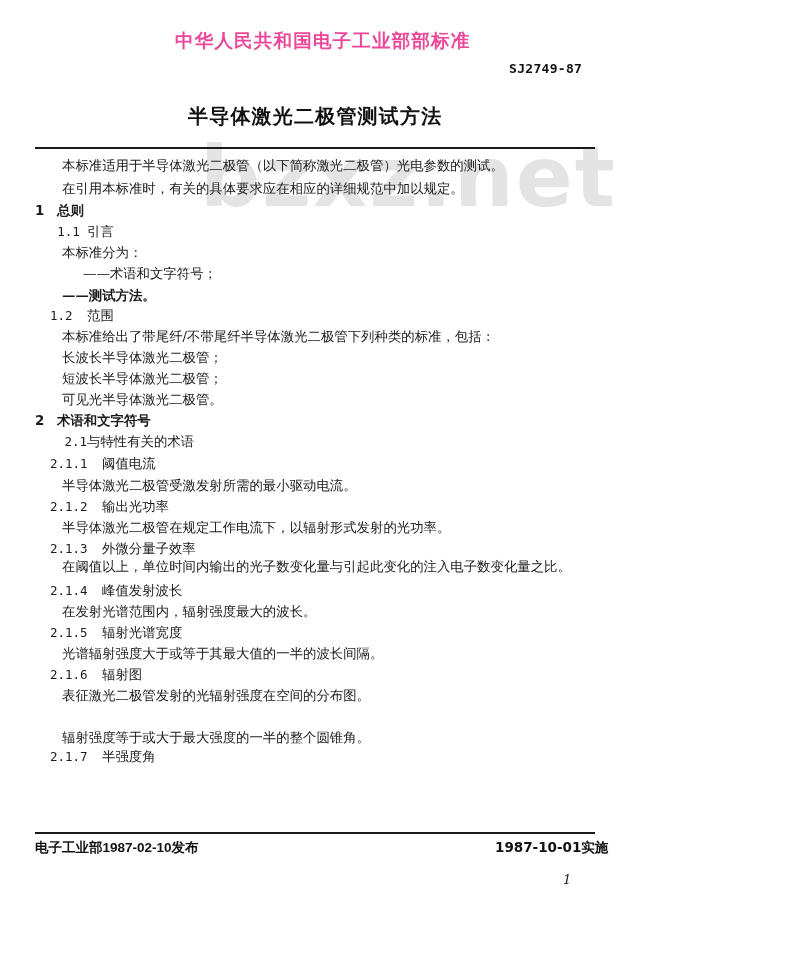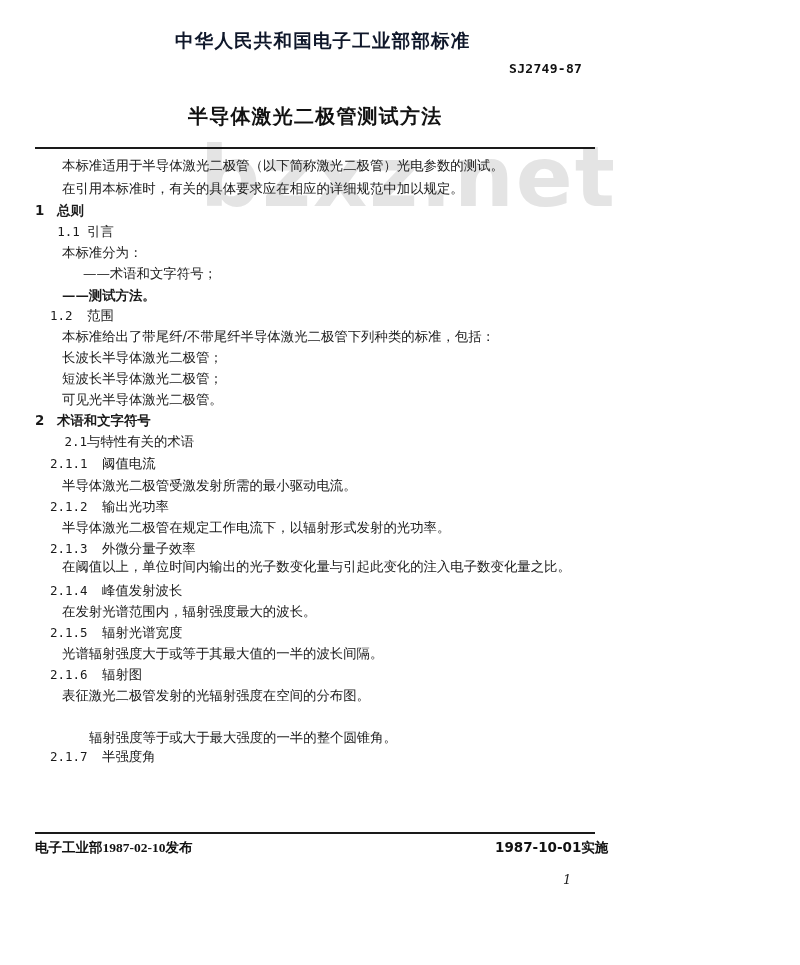--- a/index.html
+++ b/index.html
@@ -1,37 +1,37 @@
 <!DOCTYPE html>
 <html><head>
 <meta charset="utf-8">
 <style>
   html, body { margin: 0; padding: 0; background: #ffffff; }
   body { width: 800px; height: 965px; position: relative; overflow: hidden;
          font-family: "DejaVu Serif", "Liberation Serif", serif; color: #1a1a1a; }
   .abs { position: absolute; white-space: nowrap; }
   .org-header { left: 175px; top: 28px; font-family: "DejaVu Sans", "Liberation Sans", sans-serif;
-                font-weight: bold; font-size: 18.5px; letter-spacing: 1.2px; color: #0f172a; }
+                font-weight: bold; font-size: 18.5px; letter-spacing: 1.2px; color: #ec4899; }
   .doc-number { left: 475px; top: 61px; font-family: "DejaVu Sans Mono", "Liberation Mono", monospace;
                 font-weight: bold; font-size: 13px; letter-spacing: 0.3px; color: #111; margin-left: 34px; }
   .doc-title { left: 188px; top: 103px; font-family: "DejaVu Serif", "Liberation Serif", serif;
                font-weight: bold; font-size: 20px; letter-spacing: 1.2px; color: #111; }
   .rule { position: absolute; left: 35px; width: 560px; height: 2px; background: #1a1a1a; }
   .watermark { left: 200px; top: 128px; font-family: "DejaVu Sans", "Liberation Sans", sans-serif;
                font-weight: bold; font-size: 84px; letter-spacing: 2px; color: #e4e4e4; z-index: 0; }
   .line { position: absolute; white-space: nowrap; font-size: 13.4px; line-height: 18px; z-index: 1; }
   .h1 { font-family: "DejaVu Sans", "Liberation Sans", sans-serif; font-weight: bold; left: 35px; }
   .h1 .num { display: inline-block; width: 22px; }
   .h2 { left: 50px; }
   .h2 .num, .h3 .num { font-family: "DejaVu Sans Mono", "Liberation Mono", monospace; font-size: 12.5px; }
   .h2 .num { display: inline-block; width: 37px; }
   .h3 { left: 50px; }
   .h3 .num { display: inline-block; width: 52px; }
   .body { left: 62px; }
-  .footer-left { left: 35px; top: 839px; font-family: Liberation Serif, serif;
+  .footer-left { left: 35px; top: 839px; font-family: Liberation Sans, sans-serif;
                  font-weight: bold; font-size: 13.5px; color: #111; }
   .footer-right { left: 495px; top: 839px; font-family: "DejaVu Sans", "Liberation Sans", sans-serif;
                   font-weight: bold; font-size: 13.5px; color: #111; }
   .page-num { left: 563px; top: 872px; font-family: "DejaVu Serif", "Liberation Serif", serif;
               font-style: italic; font-size: 13px; color: #222; }
 </style>
 </head>
 <body>
 
 <div class="abs org-header">中华人民共和国电子工业部部标准</div>
@@ -95,18 +95,18 @@
 <div class="line body" style="top:645px;">光谱辐射强度大于或等于其最大值的一半的波长间隔。</div>
 
 <div class="line h3" style="top:666px;">
   <span class="num">2.1.6</span><span>辐射图</span>
 </div>
 <div class="line body" style="top:687px;">表征激光二极管发射的光辐射强度在空间的分布图。</div>
 
 <div class="line h3" style="top:748px;">
   <span class="num">2.1.7</span><span>半强度角</span>
 </div>
-<div class="line body" style="top:729px;margin-left:27px;">辐射强度等于或大于最大强度的一半的整个圆锥角。</div>
+<div class="line body" style="top:729px;">辐射强度等于或大于最大强度的一半的整个圆锥角。</div>
 
 <div class="rule" style="top:832px;"></div>
 <div class="abs footer-left">电子工业部1987-02-10发布</div>
 <div class="abs footer-right">1987-10-01实施</div>
 <div class="abs page-num">1</div>
 
 </body></html>

